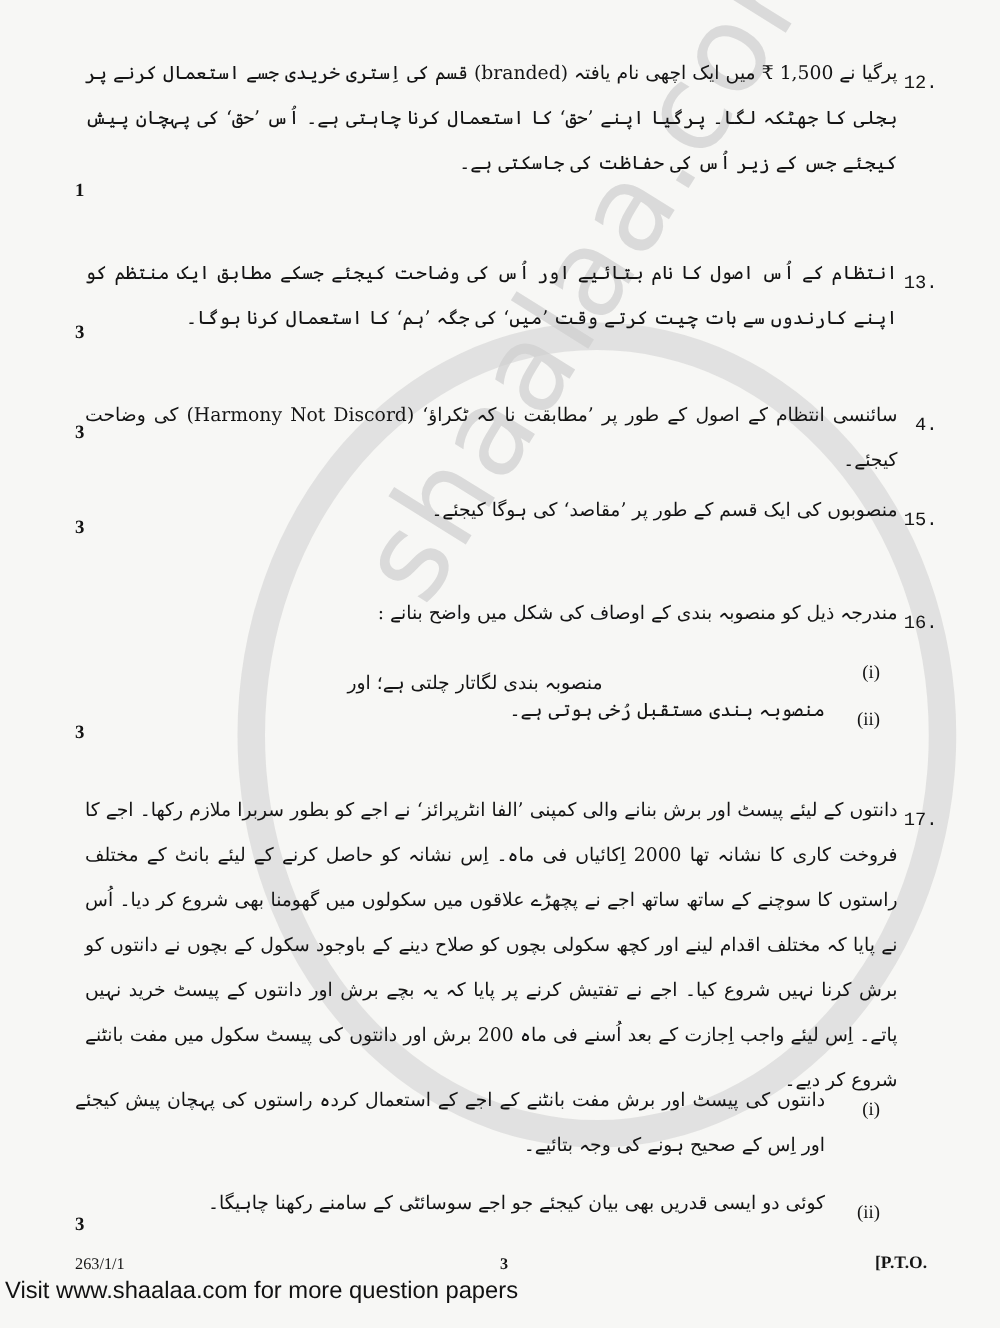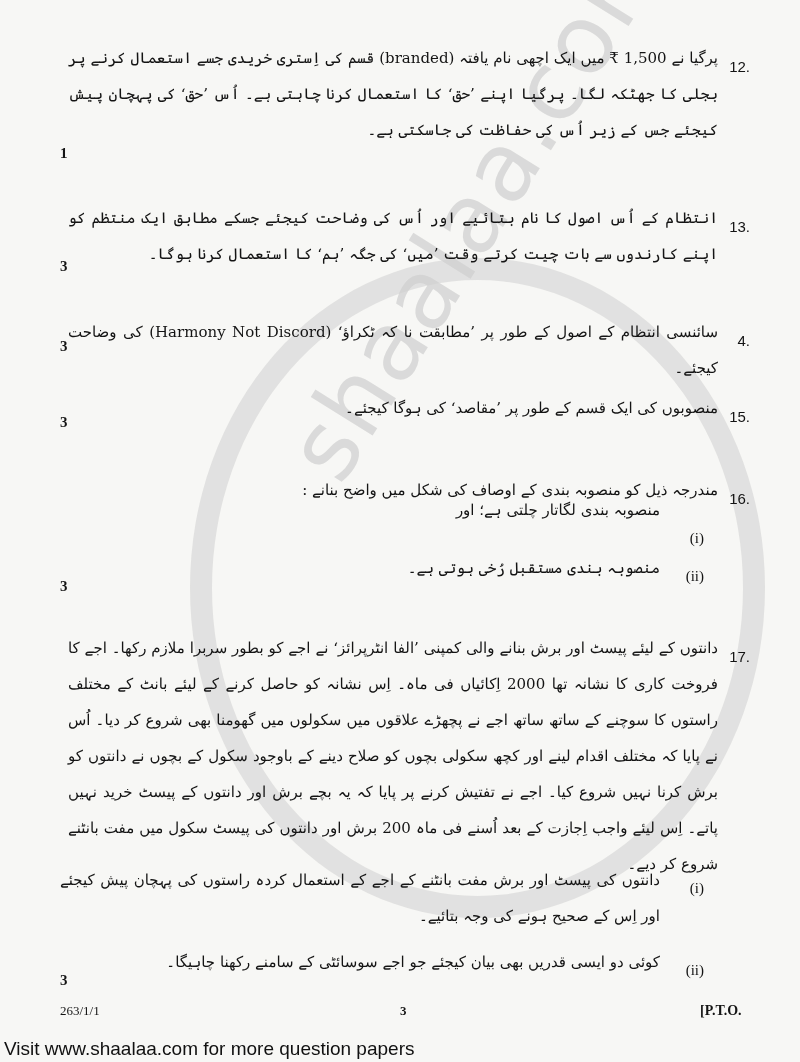--- a/index.html
+++ b/index.html
@@ -9,29 +9,29 @@
   }
   .watermark {
     position: absolute; left: 190px; top: 258px; width: 575px; height: 660px;
     border: 22px solid #cfcfcf; border-radius: 50%; opacity: 0.55; box-sizing: border-box;
   }
   .wm-text {
     position: absolute; left: 265px; top: 440px; font-family: "DejaVu Sans", sans-serif;
     font-size: 96px; color: #cfcfcf; opacity: 0.7; transform: rotate(-58deg); transform-origin: left top;
     white-space: nowrap; letter-spacing: 2px;
   }
-  .qnum { position: absolute; right: 50px; font-size: 15px; font-family: Liberation Sans, sans-serif; }
+  .qnum { position: absolute; right: 50px; font-size: 15px; font-family: Liberation Mono, monospace; }
   .qtext { position: absolute; right: 82px; direction: rtl; text-align: justify; font-size: 15px; line-height: 36px; font-family: "DejaVu Serif", serif; }
   .marks { position: absolute; left: 60px; font-size: 15px; font-weight: bold; font-family: "Liberation Serif", serif; }
   .sub { position: absolute; direction: rtl; font-size: 15px; line-height: 36px; font-family: "DejaVu Serif", serif; }
   .subnum { position: absolute; font-size: 15px; font-family: "Liberation Serif", serif; }
   .footer-code { position: absolute; left: 60px; top: 1003px; font-size: 13px; font-weight: normal; font-family: "Liberation Serif", serif; }
   .footer-page { position: absolute; left: 400px; top: 1003px; font-size: 13px; font-weight: bold; font-family: "Liberation Serif", serif; }
   .footer-pto { position: absolute; left: 700px; top: 1003px; font-size: 14px; font-weight: bold; font-family: "Liberation Serif", serif; }
-  .visit { position: absolute; left: 4px; top: 1022px; font-size: 19px; font-family: "Liberation Sans", sans-serif; color: #111; margin-top: 16px; }
+  .visit { position: absolute; left: 4px; top: 1022px; font-size: 19px; font-family: "Liberation Sans", sans-serif; color: #111; }
 </style>
 </head>
 <body>
 
 <div class="watermark"></div>
 <div class="wm-text">shaalaa.com</div>
 
 <div>
   <span class="qnum" style="top:58px">12.</span>
   <div class="qtext" style="top:40px; width:650px;">پرگیا نے 1,500 ₹ میں ایک اچھی نام یافتہ (branded) قسم کی اِستری خریدی جسے استعمال کرنے پر بجلی کا جھٹکہ لگا۔ پرگیا اپنے ’حق‘ کا استعمال کرنا چاہتی ہے۔ اُس ’حق‘ کی پہچان پیش کیجئے جس کے زیر اُس کی حفاظت کی جاسکتی ہے۔</div>
@@ -53,21 +53,21 @@
 <div>
   <span class="qnum" style="top:408px">15.</span>
   <div class="qtext" style="top:390px; width:650px;">منصوبوں کی ایک قسم کے طور پر ’مقاصد‘ کی ہوگا کیجئے۔</div>
   <span class="marks" style="top:414px">3</span>
 </div>
 
 <div>
   <span class="qnum" style="top:490px">16.</span>
   <div class="qtext" style="top:472px; width:650px;">مندرجہ ذیل کو منصوبہ بندی کے اوصاف کی شکل میں واضح بنانے :</div>
   <span class="subnum" style="top:530px; right:96px">(i)</span>
-  <div class="sub" style="top:492px; right:140px; width:560px;">منصوبہ بندی لگاتار چلتی ہے؛ اور</div>
+  <div class="sub" style="top:528px; right:140px; width:560px;text-align:center;">منصوبہ بندی لگاتار چلتی ہے؛ اور</div>
   <span class="subnum" style="top:568px; right:96px">(ii)</span>
   <div class="sub" style="top:550px; right:140px; width:560px;">منصوبہ بندی مستقبل رُخی ہوتی ہے۔</div>
   <span class="marks" style="top:578px">3</span>
 </div>
 
 <div>
   <span class="qnum" style="top:648px">17.</span>
   <div class="qtext" style="top:630px; width:650px;">دانتوں کے لیئے پیسٹ اور برش بنانے والی کمپنی ’الفا انٹرپرائز‘ نے اجے کو بطور سربرا ملازم رکھا۔ اجے کا فروخت کاری کا نشانہ تھا 2000 اِکائیاں فی ماہ۔ اِس نشانہ کو حاصل کرنے کے لیئے بانٹ کے مختلف راستوں کا سوچنے کے ساتھ ساتھ اجے نے پچھڑے علاقوں میں سکولوں میں گھومنا بھی شروع کر دیا۔ اُس نے پایا کہ مختلف اقدام لینے اور کچھ سکولی بچوں کو صلاح دینے کے باوجود سکول کے بچوں نے دانتوں کو برش کرنا نہیں شروع کیا۔ اجے نے تفتیش کرنے پر پایا کہ یہ بچے برش اور دانتوں کے پیسٹ خرید نہیں پاتے۔ اِس لیئے واجب اِجازت کے بعد اُسنے فی ماہ 200 برش اور دانتوں کی پیسٹ سکول میں مفت بانٹنے شروع کر دیے۔</div>
   <span class="subnum" style="top:880px; right:96px">(i)</span>
   <div class="sub" style="top:862px; right:140px; width:600px; text-align:justify;">دانتوں کی پیسٹ اور برش مفت بانٹنے کے اجے کے استعمال کردہ راستوں کی پہچان پیش کیجئے اور اِس کے صحیح ہونے کی وجہ بتائیے۔</div>

